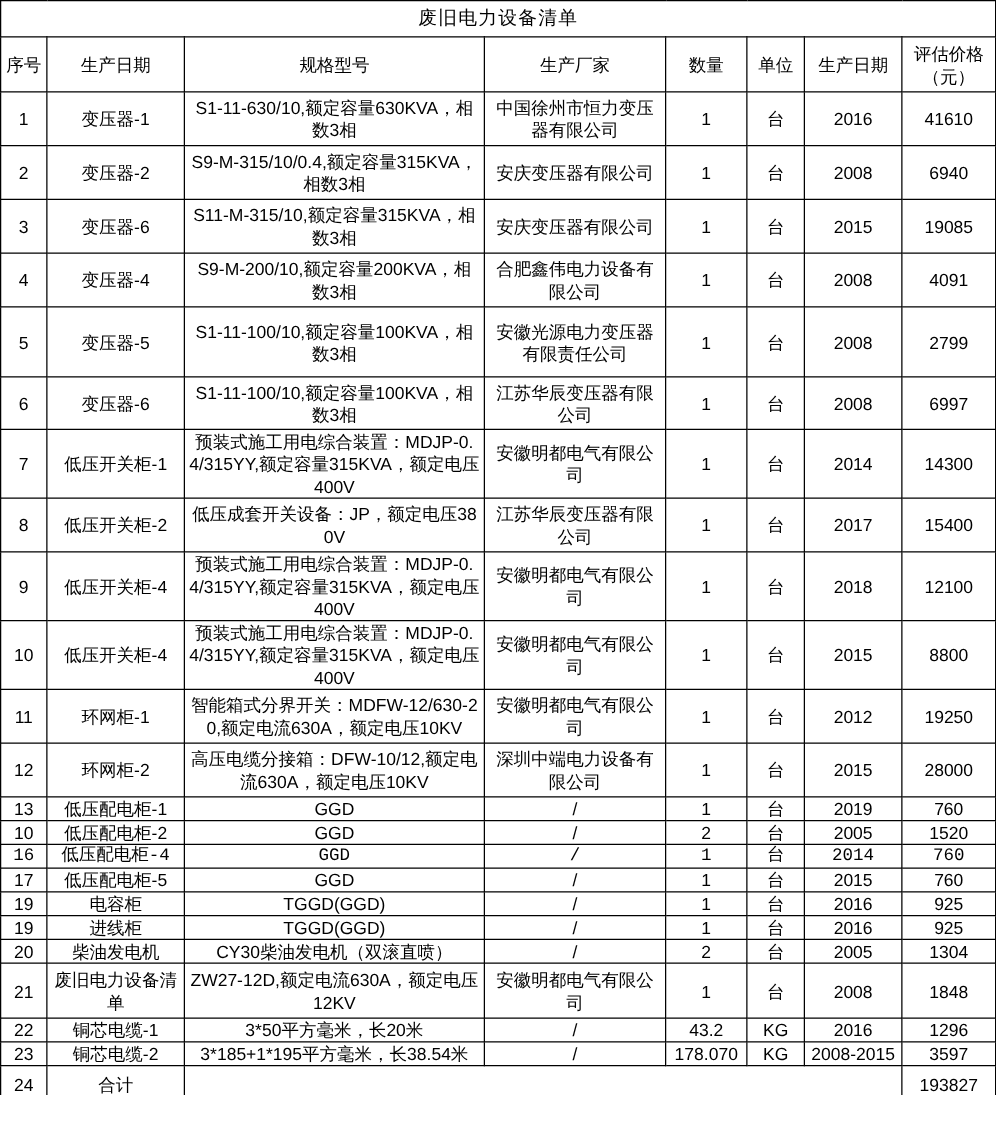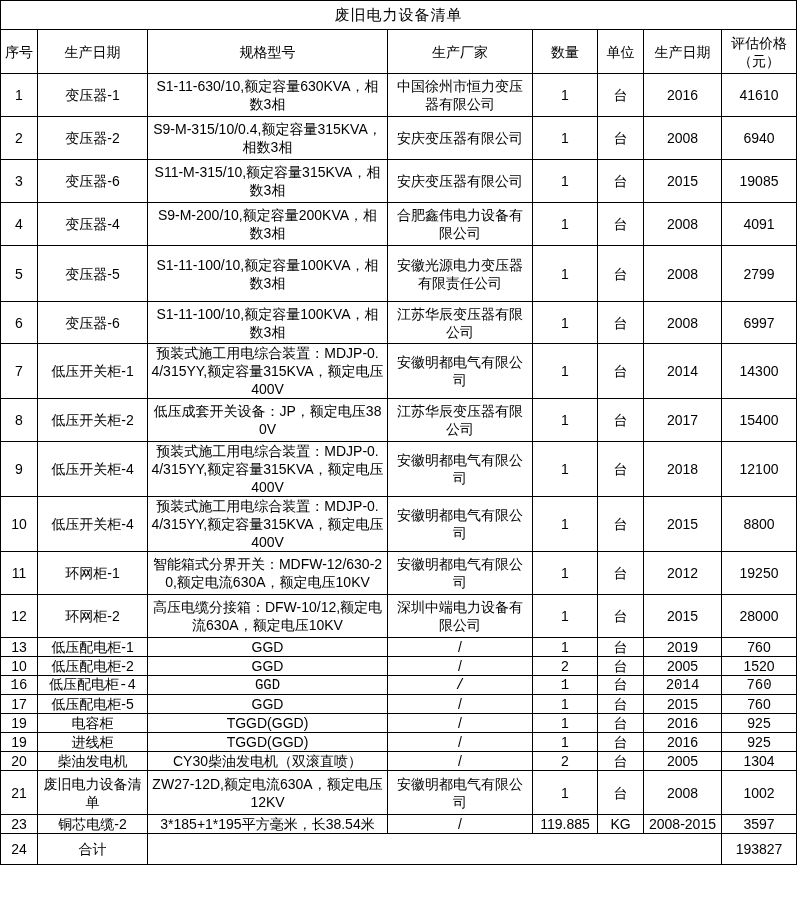--- a/index.html
+++ b/index.html
@@ -265,28 +265,38 @@
           <td>1304</td>
         </tr>
         <tr style="height: 44px;">
           <td>21</td>
           <td>废旧电力设备清单</td>
           <td>ZW27-12D,额定电流630A，额定电压12KV</td>
           <td>安徽明都电气有限公司</td>
           <td>1</td>
           <td>台</td>
           <td>2008</td>
-          <td>1002</td>
+          <td>1848</td>
+        </tr>
+        <tr style="height: 19px;">
+          <td>22</td>
+          <td>铜芯电缆-1</td>
+          <td>3*50平方毫米，长20米</td>
+          <td>/</td>
+          <td>43.2</td>
+          <td>KG</td>
+          <td>2016</td>
+          <td>1296</td>
         </tr>
         <tr style="height: 18px;">
           <td>23</td>
           <td>铜芯电缆-2</td>
           <td>3*185+1*195平方毫米，长38.54米</td>
           <td>/</td>
-          <td>119.885</td>
+          <td>178.070</td>
           <td>KG</td>
           <td>2008-2015</td>
           <td>3597</td>
         </tr>
         <tr style="height: 31px;">
           <td>24</td>
           <td>合计</td>
           <td colspan="5"></td>
           <td>193827</td>
         </tr>

